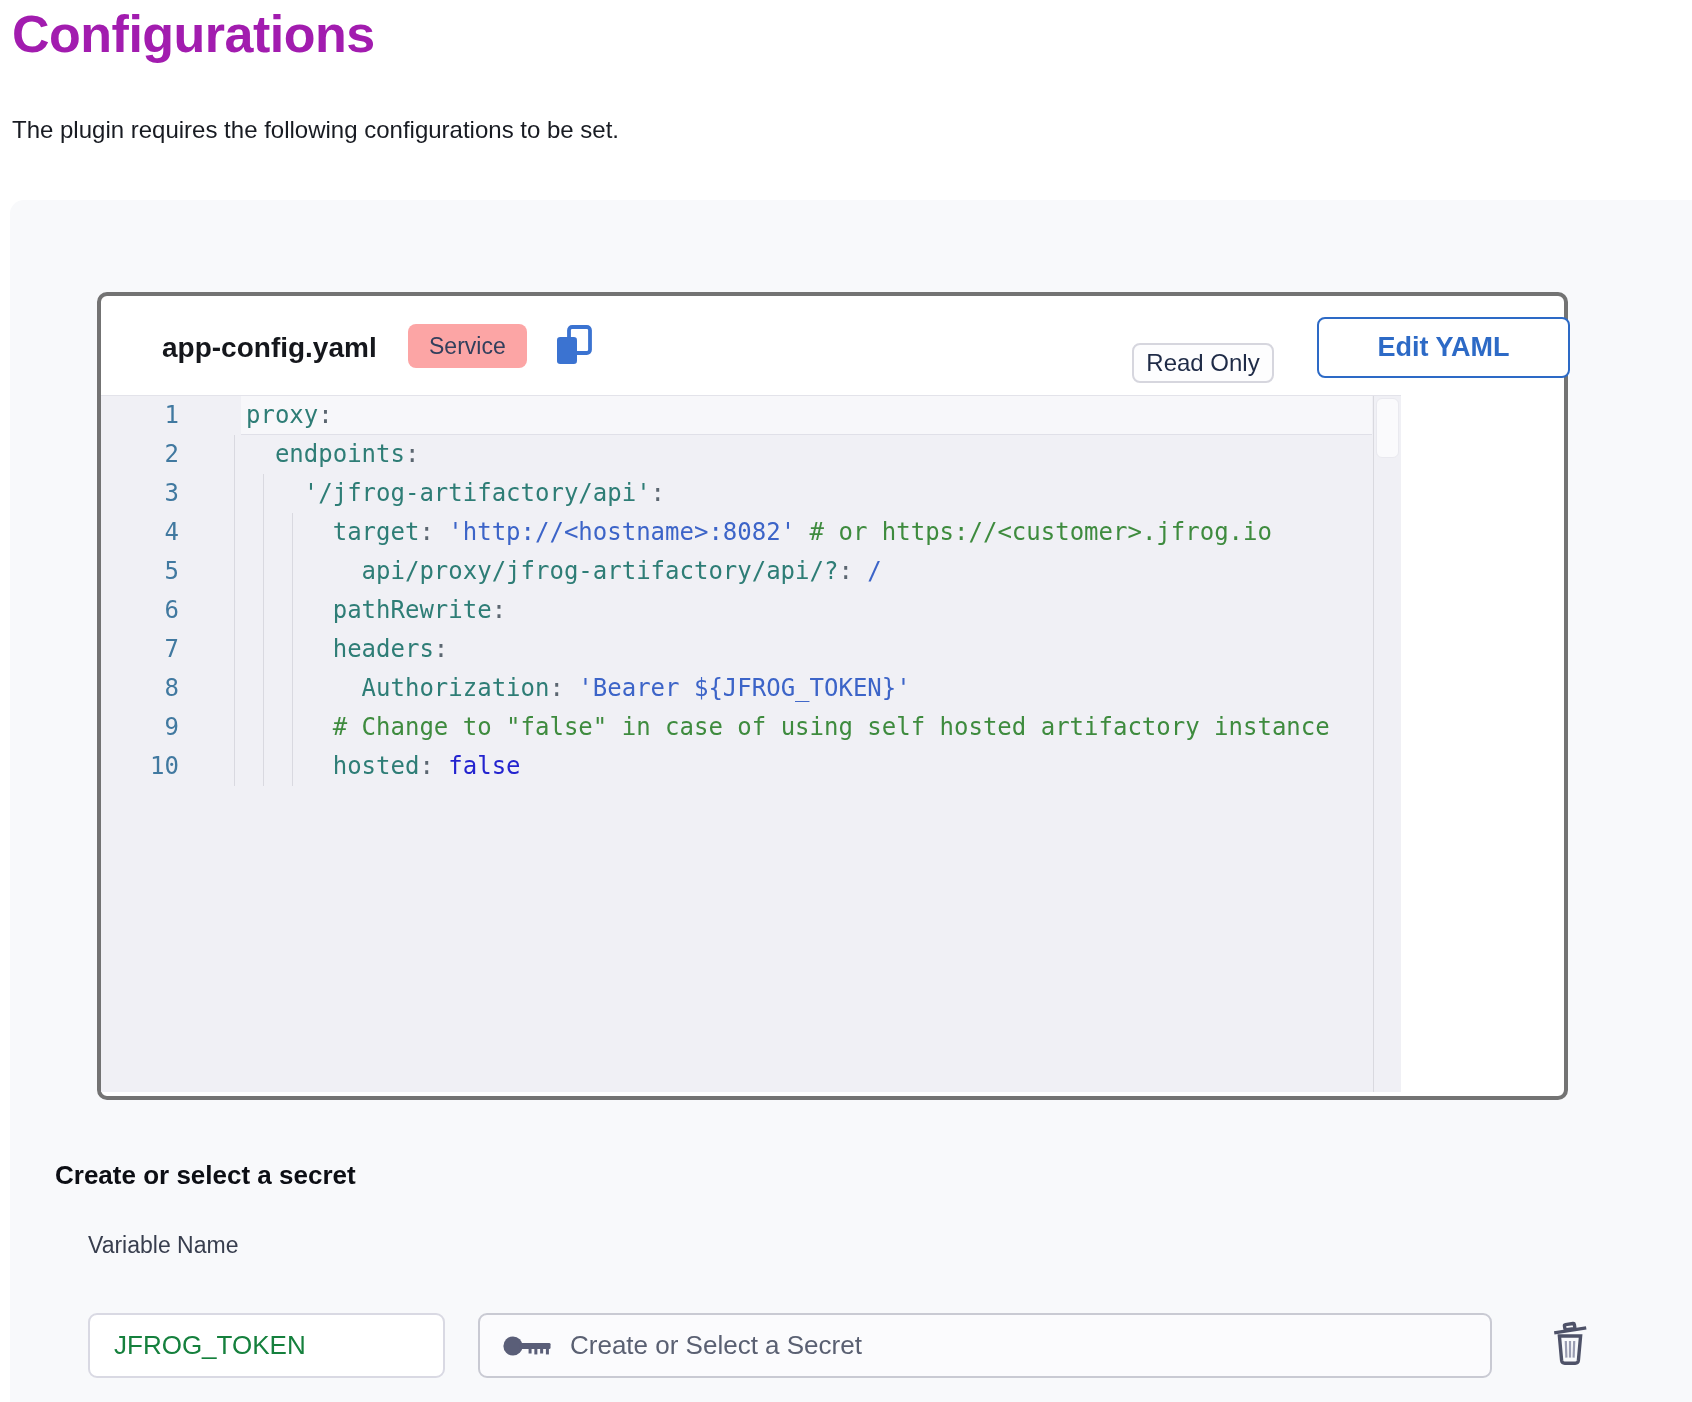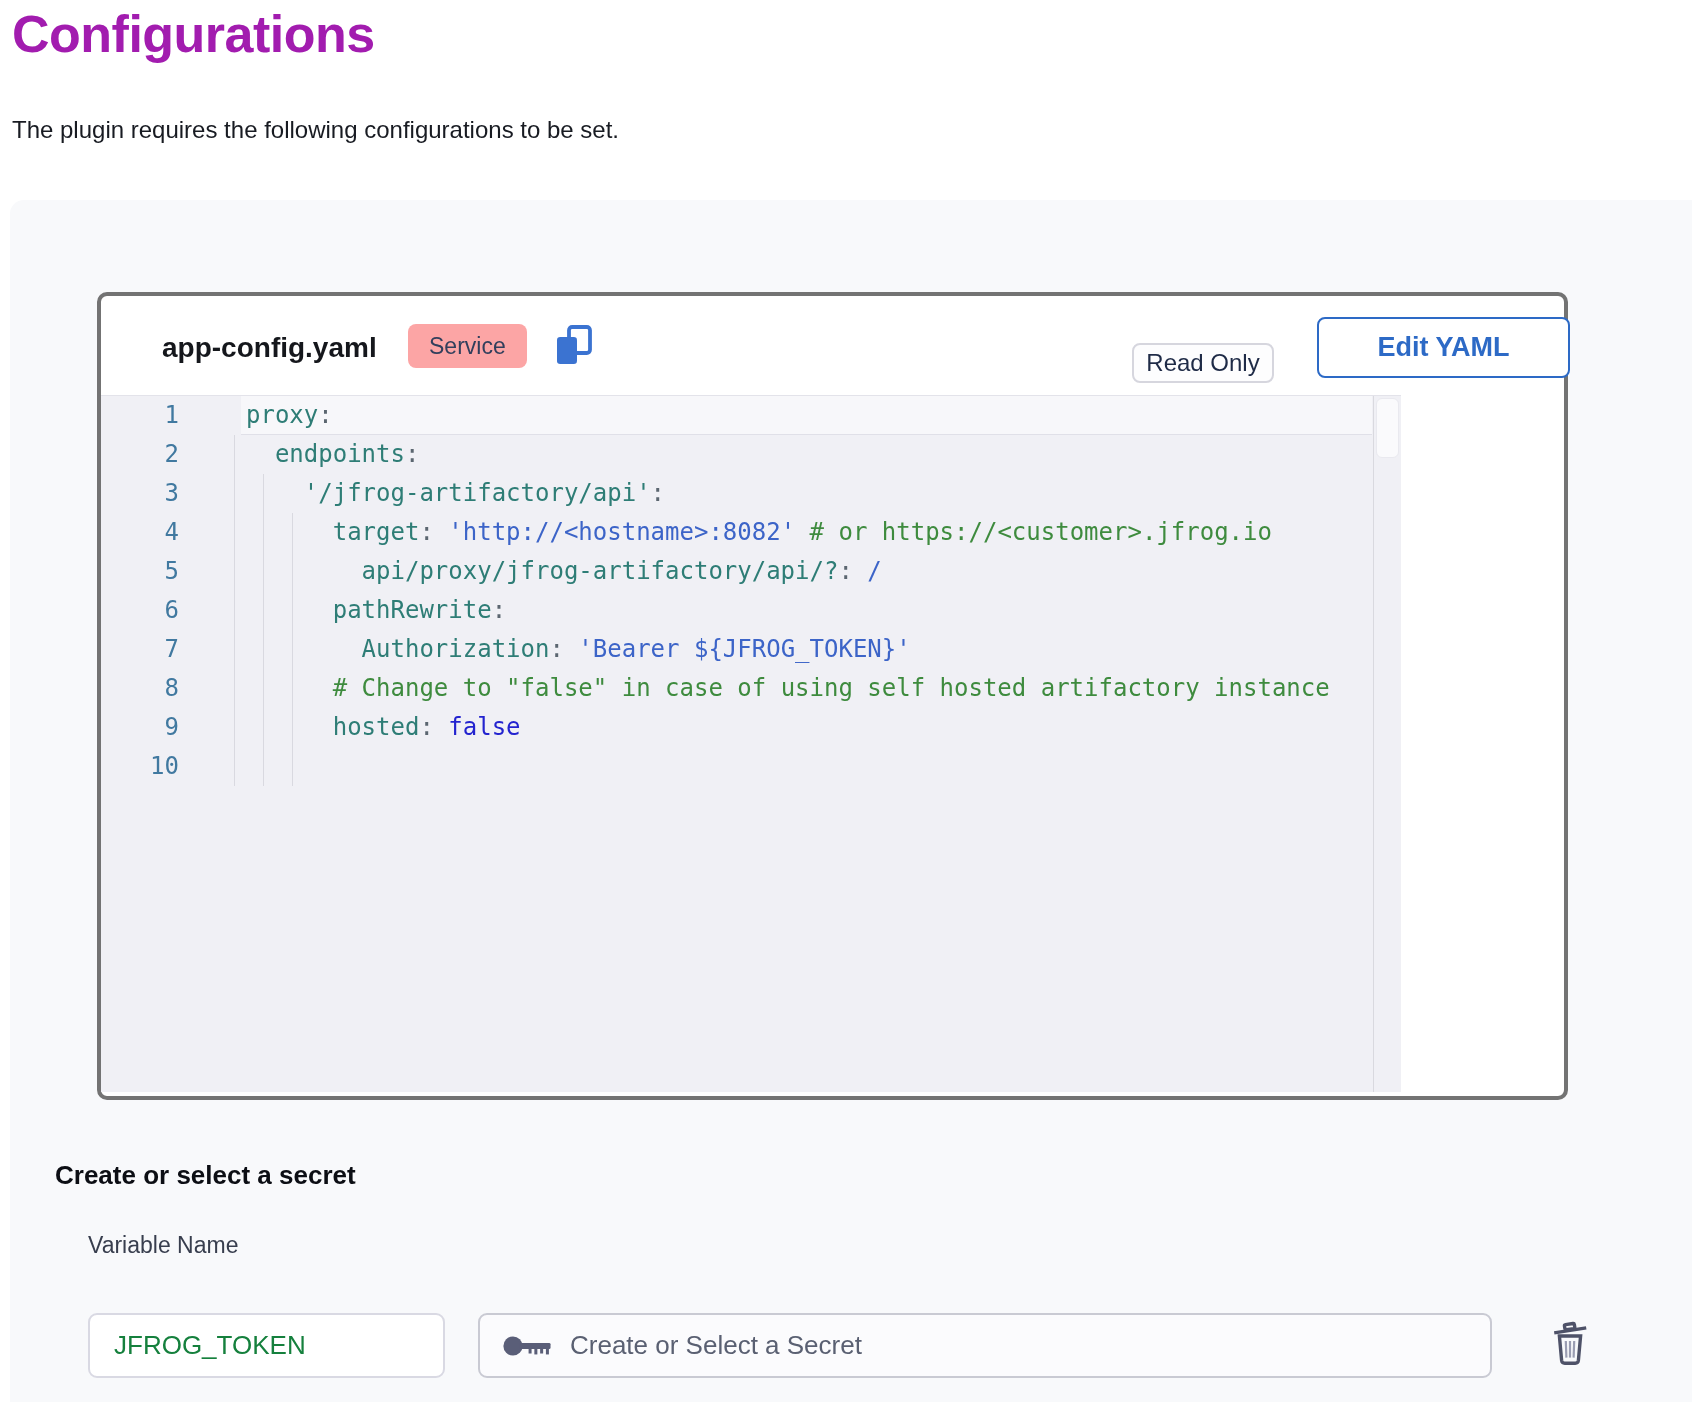--- a/index.html
+++ b/index.html
@@ -119,20 +119,21 @@
           <div class="ln">9</div>
           <div class="ln">10</div>
         </div>
       <div class="content">
           <div class="cm-line active"><span class="tok-key">proxy</span><span class="tok-punct">:</span></div>
           <div class="cm-line"><span class="tok-plain">  </span><span class="tok-key">endpoints</span><span class="tok-punct">:</span></div>
           <div class="cm-line"><span class="tok-plain">    </span><span class="tok-key">'/jfrog-artifactory/api'</span><span class="tok-punct">:</span></div>
           <div class="cm-line"><span class="tok-plain">      </span><span class="tok-key">target</span><span class="tok-punct">:</span><span class="tok-plain"> </span><span class="tok-string">'http://&lt;hostname&gt;:8082'</span><span class="tok-plain"> </span><span class="tok-comment"># or https://&lt;customer&gt;.jfrog.io</span></div>
           <div class="cm-line"><span class="tok-plain">        </span><span class="tok-key">api/proxy/jfrog-artifactory/api/?</span><span class="tok-punct">:</span><span class="tok-plain"> </span><span class="tok-string">/</span></div>
           <div class="cm-line"><span class="tok-plain">      </span><span class="tok-key">pathRewrite</span><span class="tok-punct">:</span></div>
+          <div class="cm-line"><span class="tok-plain">      </span><span class="tok-key">headers</span><span class="tok-punct">:</span></div>
           <div class="cm-line"><span class="tok-plain">        </span><span class="tok-key">Authorization</span><span class="tok-punct">:</span><span class="tok-plain"> </span><span class="tok-string">'Bearer ${JFROG_TOKEN}'</span></div>
           <div class="cm-line"><span class="tok-plain">      </span><span class="tok-comment"># Change to "false" in case of using self hosted artifactory instance</span></div>
           <div class="cm-line"><span class="tok-plain">      </span><span class="tok-key">hosted</span><span class="tok-punct">:</span><span class="tok-plain"> </span><span class="tok-keyword">false</span></div>
         </div>
       <div class="scroll-divider"></div>
       <div class="scroll-track">
         <div class="scroll-thumb"></div>
       </div>
     </div>
 

